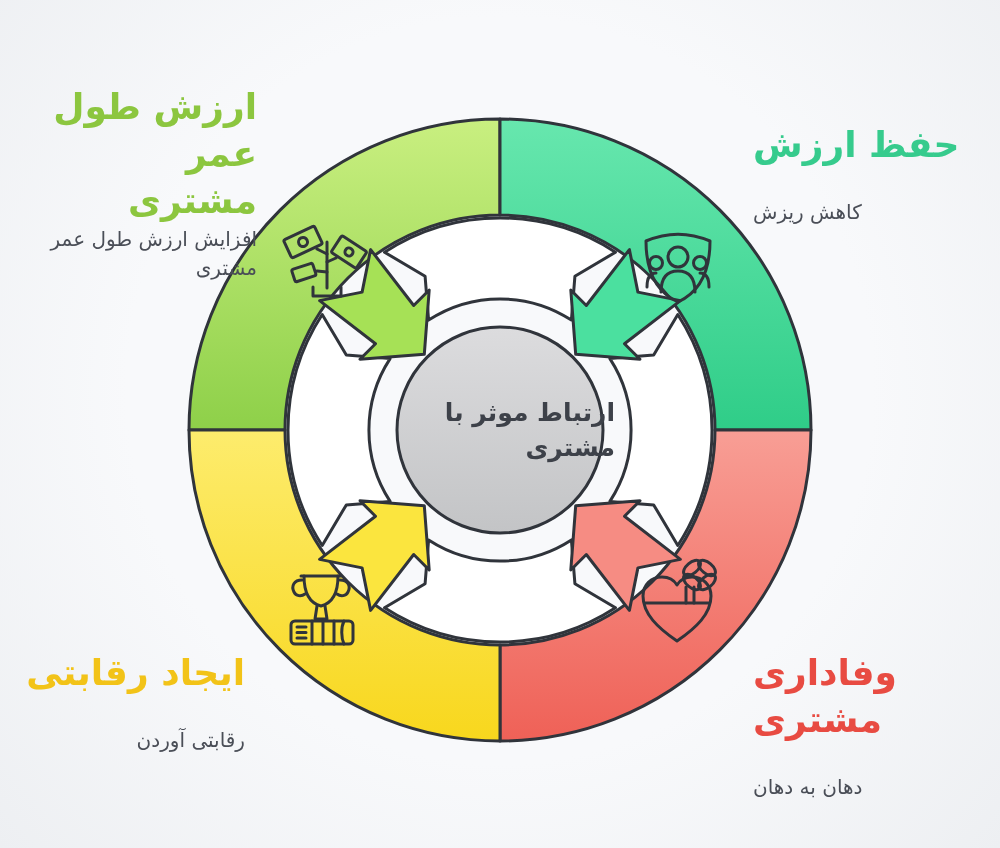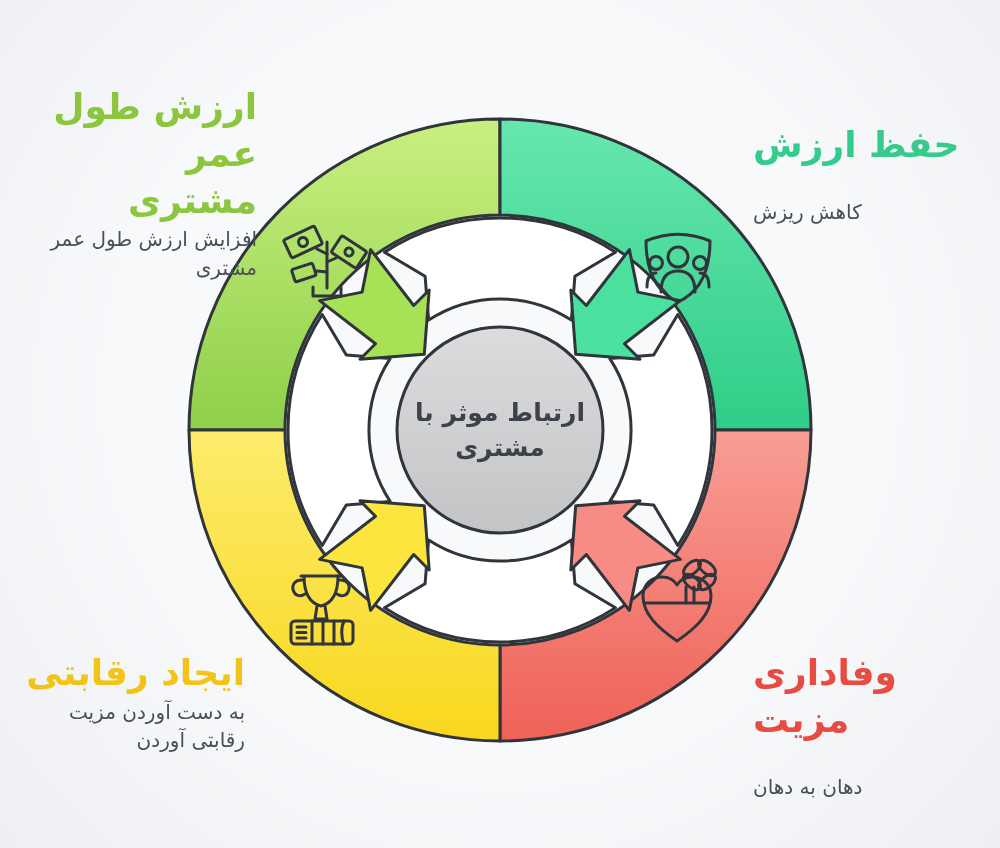--- a/index.html
+++ b/index.html
@@ -9,21 +9,21 @@
   .canvas svg{position:absolute;left:0;top:0;}
   .outlined{stroke:var(--outline,#30343b);stroke-width:3;stroke-linejoin:round;stroke-linecap:round;}
   .icon{fill:none;stroke:var(--outline,#30343b);stroke-width:3;stroke-linejoin:round;stroke-linecap:round;}
   .label{position:absolute;direction:rtl;width:250px;}
   .label h2{margin:0;font-size:36px;font-weight:700;line-height:1.3;}
   .label p{margin:1px 0 0;font-size:20px;font-weight:400;line-height:1.42;color:var(--description_text,#4a4e57);}
   .pos-tl{top:84px;right:743px;text-align:right;}
   .pos-tr{top:122px;left:753px;text-align:left;}
   .pos-br{top:650px;left:753px;text-align:left;}
   .pos-bl{top:650px;right:755px;text-align:right;}
-  .center-label{position:absolute;left:385px;top:396px;width:230px;text-align:center;direction:rtl;
+  .center-label{position:absolute;left:385px;top:396px;width:230px;direction:rtl;
                 font-size:25px;font-weight:700;line-height:1.38;color:var(--center_text,#3d4149);}
 </style>
 </head>
 <body>
 
 <div class="canvas">
 
   <svg width="1000" height="848" viewBox="0 0 1000 848">
     <defs>
       <linearGradient id="gradTL" gradientUnits="userSpaceOnUse" x1="0" y1="119" x2="0" y2="430">
@@ -125,24 +125,24 @@
     <h2 style="color: rgb(140, 198, 63);"><span>ارزش طول عمر</span><br><span>مشتری</span></h2>
     <p><span>افزایش ارزش طول عمر</span><br><span>مشتری</span></p>
   </div>
 
   <div class="label pos-tr">
     <h2 style="color: rgb(54, 203, 141);"><span>حفظ ارزش</span></h2>
     <p><br><span>کاهش ریزش</span></p>
   </div>
 
   <div class="label pos-br">
-    <h2 style="color: rgb(232, 75, 66);"><span>وفاداری مزیت</span></h2>
+    <h2 style="color: rgb(232, 75, 66);"><span>وفاداری مشتری</span></h2>
     <p><br><span>دهان به دهان</span></p>
   </div>
 
   <div class="label pos-bl">
     <h2 style="color: rgb(242, 195, 24);"><span>ایجاد رقابتی</span></h2>
-    <p><span>به دست آوردن مزیت</span><br><span>رقابتی آوردن</span></p>
+    <p><br><span>رقابتی آوردن</span></p>
   </div>
 
   <div class="center-label"><span>ارتباط موثر با</span><br><span>مشتری</span></div>
 
 </div>
 
 </body></html>

